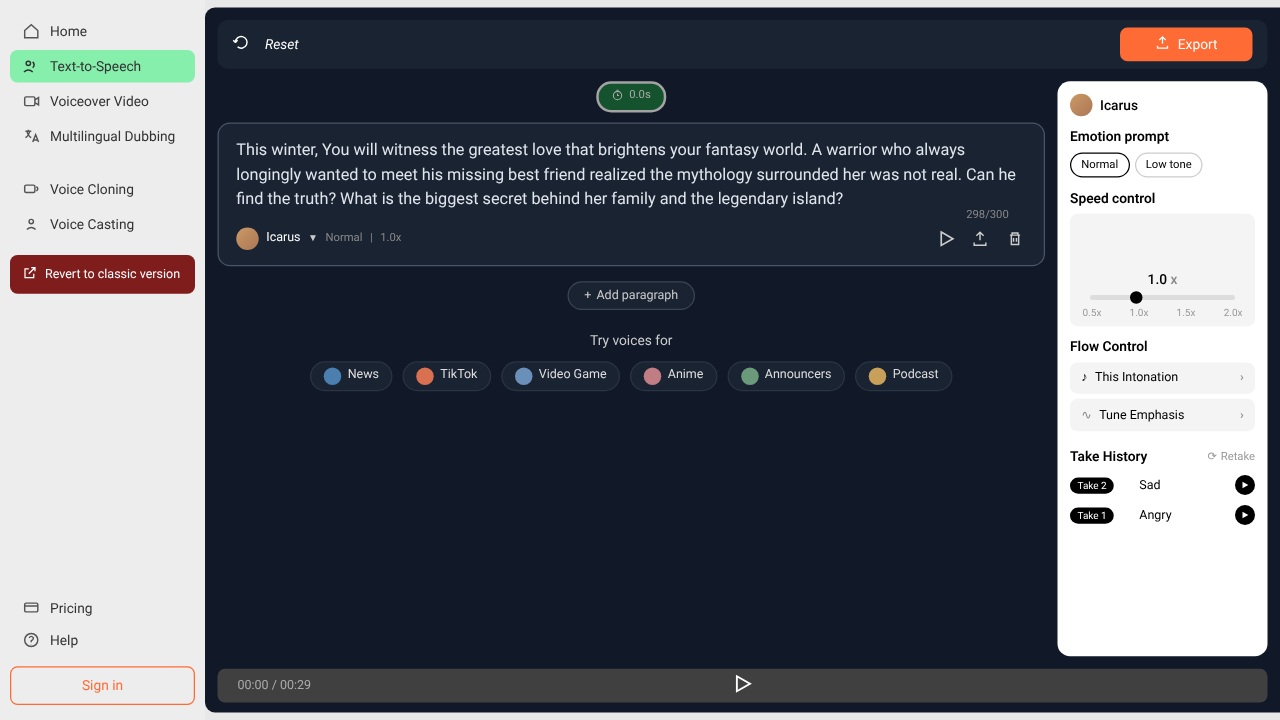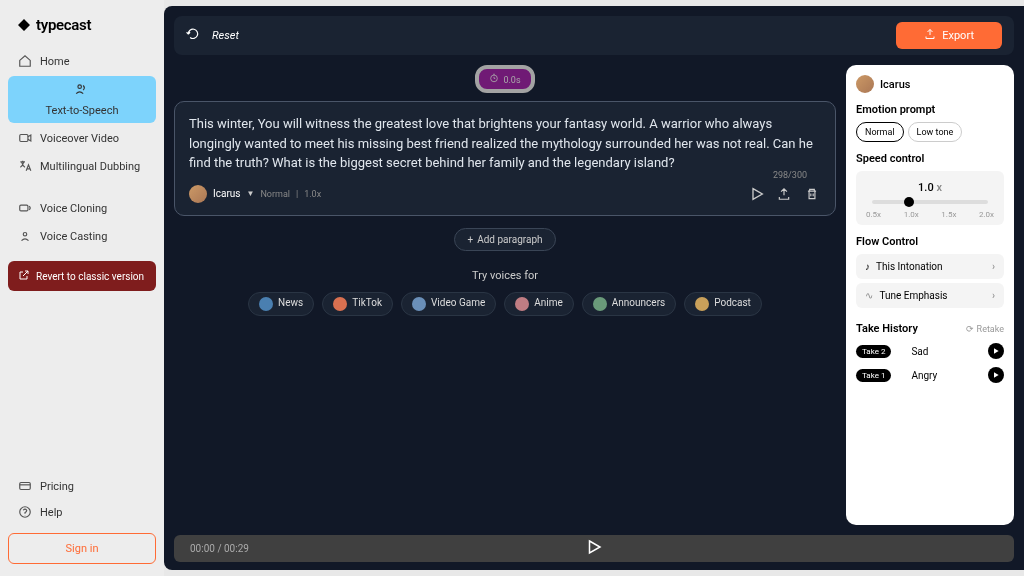--- a/index.html
+++ b/index.html
@@ -5,36 +5,36 @@
     * { margin: 0; padding: 0; box-sizing: border-box; }
     body { font-family: -apple-system, BlinkMacSystemFont, 'Segoe UI', Roboto, sans-serif; background: #e8e8e8; width: 1024px; height: 576px; overflow: hidden; display: flex; }
     
     
     .sidebar { width: 164px; background: #ededed; display: flex; flex-direction: column; padding: 12px 8px; }
     .logo { display: flex; align-items: center; gap: 4px; padding: 4px 8px 14px; }
     .logo-icon { width: 16px; height: 16px; }
     .logo-text { font-weight: 600; font-size: 15px; color: #000; letter-spacing: -0.3px; }
     .nav-section { display: flex; flex-direction: column; gap: 2px; }
     .nav-item { display: flex; align-items: center; gap: 8px; padding: 6px 10px; border-radius: 6px; cursor: pointer; font-size: 11px; color: #333; }
-    .nav-item.active { background: #7dd3fc; flex-direction: column; }
+    .nav-item.active { background: #86efac; }
     .nav-item .icon { width: 14px; height: 14px; display: flex; align-items: center; justify-content: center; }
     .nav-divider { height: 12px; }
     .revert-btn { margin-top: 12px; background: #7f1d1d; color: #fff; padding: 8px 10px; border-radius: 6px; font-size: 10px; display: flex; align-items: center; gap: 6px; cursor: pointer; }
     .spacer { flex: 1; }
     .signin-btn { border: 1px solid #ff6b35; color: #ff6b35; background: transparent; padding: 8px; border-radius: 6px; font-size: 11px; text-align: center; cursor: pointer; margin-top: 8px; }
     
     
     .main { flex: 1; background: #111827; display: flex; flex-direction: column; padding: 10px 10px 8px; border-radius: 8px 0 0 8px; margin: 6px 0 6px 0; position: relative; }
     .topbar { display: flex; justify-content: space-between; align-items: center; background: #1a2332; padding: 6px 12px; border-radius: 8px; margin-bottom: 10px; }
     .reset-btn { display: flex; align-items: center; gap: 12px; color: #fff; font-size: 11px; cursor: pointer; font-style: italic; }
     .export-btn { background: #ff6b35; color: #fff; padding: 6px 28px; border-radius: 6px; font-size: 11px; display: flex; align-items: center; gap: 6px; cursor: pointer; }
     
     .content-row { display: flex; gap: 10px; flex: 1; min-height: 0; }
     .editor-area { flex: 1; display: flex; flex-direction: column; align-items: center; }
-    .duration-badge { background: #701a75; color: #aaa; padding: 4px 10px; border-radius: 12px; font-size: 9px; display: flex; align-items: flex-end; gap: 4px; margin-bottom: 8px; border: 4px solid #a3a3a3; }
+    .duration-badge { background: #14532d; color: #aaa; padding: 4px 10px; border-radius: 12px; font-size: 9px; display: flex; align-items: flex-start; gap: 4px; margin-bottom: 8px; border: 2px solid #a3a3a3; }
     .text-card { background: #1a2332; border: 1px solid #4a5568; border-radius: 10px; padding: 12px 14px; width: 100%; }
     .text-content { color: #e0e6ed; font-size: 13px; line-height: 1.5; }
     .text-card-footer { display: flex; justify-content: space-between; align-items: center; margin-top: 12px; }
     .voice-chip { display: flex; align-items: center; gap: 6px; color: #ccc; font-size: 10px; }
     .avatar { width: 18px; height: 18px; border-radius: 50%; background: linear-gradient(135deg,#c96,#a75);} 
     .voice-name { color: #fff; font-size: 10px; }
     .voice-meta { color: #888; font-size: 9px; }
     .card-actions { display: flex; gap: 12px; align-items: center; color: #aaa; }
     .char-count { font-size: 9px; color: #888; position: absolute; right: 14px; top: -16px; }
     .actions-wrap { position: relative; }
@@ -49,21 +49,21 @@
     
     
     .panel { width: 168px; background: #fff; border-radius: 10px; padding: 10px; display: flex; flex-direction: column; gap: 10px; }
     .panel-header { display: flex; align-items: center; gap: 6px; font-size: 11px; font-weight: 500; }
     .panel-avatar { width: 18px; height: 18px; border-radius: 50%; background: linear-gradient(135deg,#c96,#a75); }
     .section-title { font-size: 11px; font-weight: 600; color: #000; }
     .emotion-pills { display: flex; gap: 4px; }
     .emotion-pill { padding: 4px 8px; border-radius: 10px; font-size: 9px; border: 1px solid #ccc; cursor: pointer; }
     .emotion-pill.active { border-color: #000; }
     .speed-box { background: #f4f4f4; border-radius: 6px; padding: 10px 10px 6px; }
-    .speed-value { text-align: center; font-size: 11px; font-weight: 500; margin-bottom: 6px; }
+    .speed-value { text-align: center; font-size: 11px; font-weight: 500; margin-bottom: 6px; margin-top: 36px; }
     .slider { position: relative; height: 4px; background: #ddd; border-radius: 2px; margin: 4px 6px 6px; }
     .slider-thumb { position: absolute; width: 10px; height: 10px; background: #000; border-radius: 50%; top: -3px; left: 28%; }
     .slider-labels { display: flex; justify-content: space-between; font-size: 8px; color: #999; }
     .flow-item { background: #f4f4f4; border-radius: 6px; padding: 7px 9px; display: flex; align-items: center; justify-content: space-between; font-size: 10px; cursor: pointer; margin-bottom: 4px; }
     .flow-left { display: flex; align-items: center; gap: 6px; }
     .take-header { display: flex; justify-content: space-between; align-items: center; }
     .retake-btn { color: #999; font-size: 9px; display: flex; align-items: center; gap: 3px; cursor: pointer; }
     .take-row { display: flex; align-items: center; justify-content: space-between; margin-top: 8px; }
     .take-left { display: flex; align-items: center; gap: 20px; }
     .take-badge { background: #000; color: #fff; padding: 2px 6px; border-radius: 8px; font-size: 8px; }
@@ -74,28 +74,20 @@
     .player { background: #404040; padding: 8px 16px; border-radius: 6px; display: flex; align-items: center; margin-top: 10px; position: relative; }
     .time { color: #aaa; font-size: 10px; }
     .play-center { position: absolute; left: 50%; transform: translateX(-50%); color: #fff; cursor: pointer; }
 
     .chev { font-size: 10px; color: #888; }
   </style>
 </head>
 <body>
 
 <div class="sidebar">
-  <div class="logo">
-    <span class="logo-icon">
-      <svg viewBox="0 0 24 24" width="16" height="16">
-          <path d="M3 12 L12 3 L21 12 L12 21 Z M8 12 L12 8 L16 12 L12 16 Z" fill="#000"></path>
-        </svg>
-    </span>
-    <span class="logo-text">typecast</span>
-  </div>
   <div class="nav-section">
     <div class="nav-item">
       <span class="icon">
           <svg width="14" height="14" viewBox="0 0 24 24" fill="none" stroke="#555" stroke-width="2">
             <path d="M3 11 L12 3 L21 11 V21 H3 Z"></path>
           </svg>
         </span>
       <span>Home</span>
     </div>
     <div class="nav-item active">

